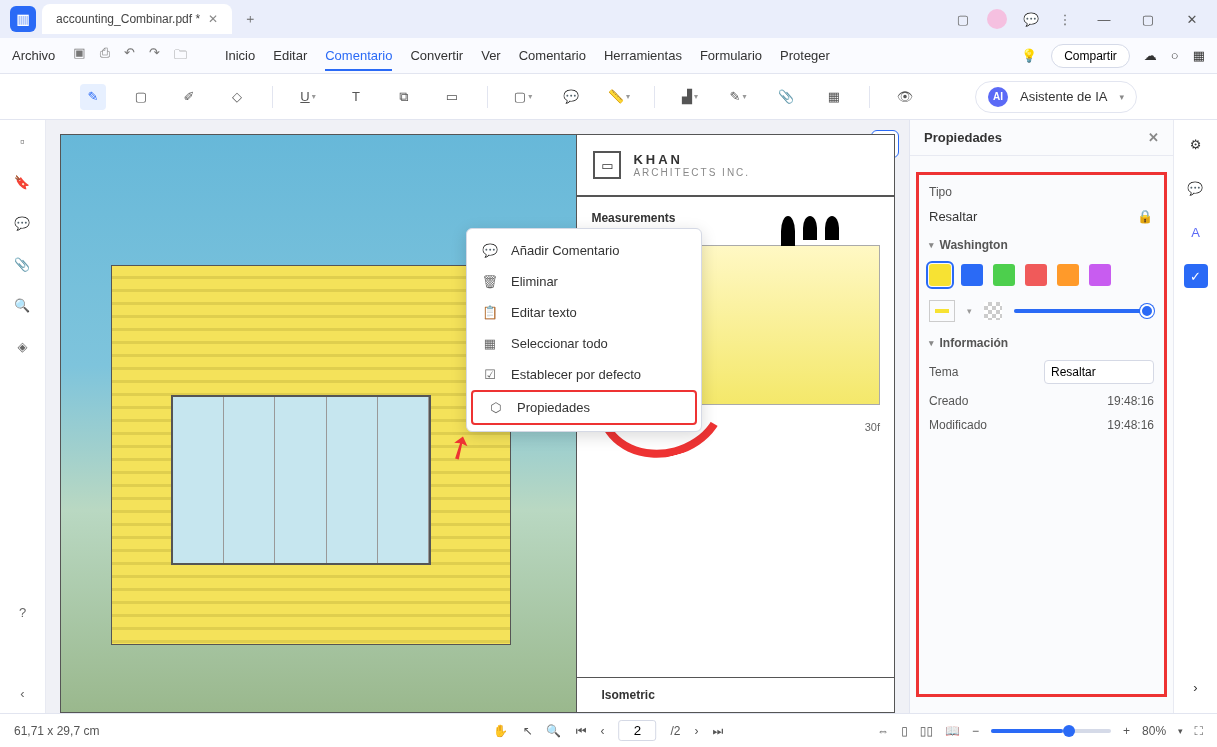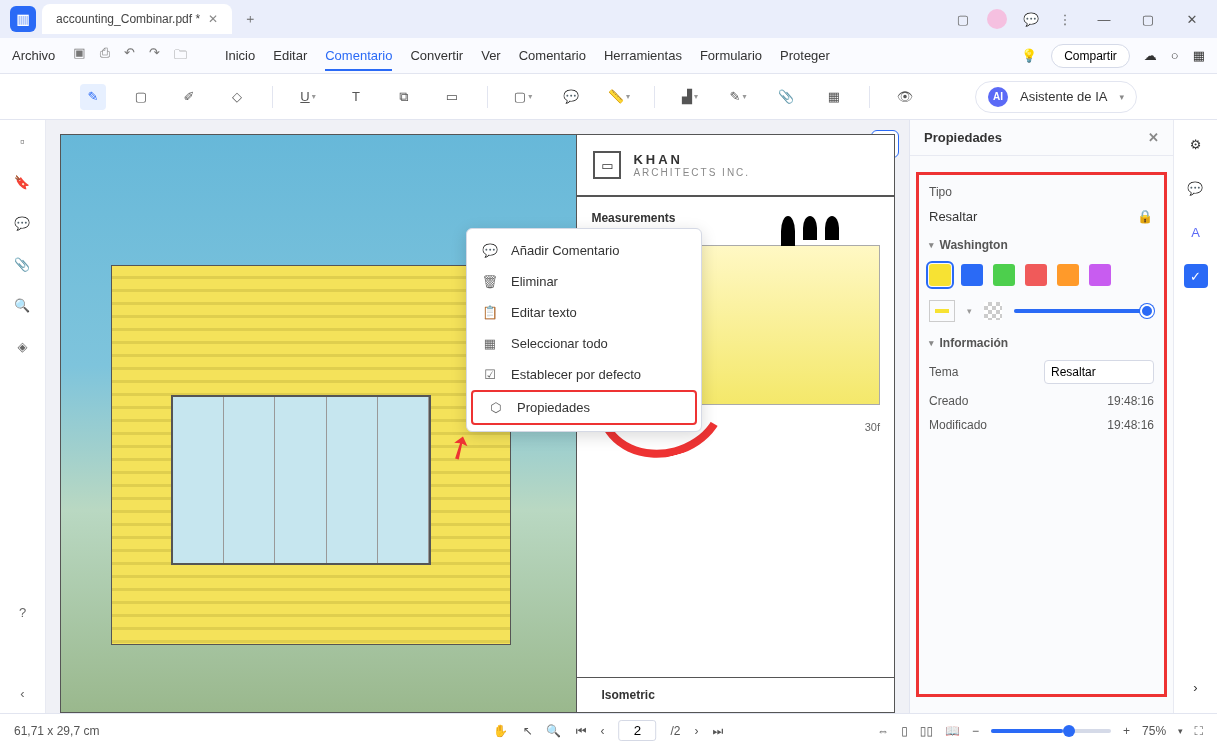--- a/index.html
+++ b/index.html
@@ -336,17 +336,17 @@
     <span>⇔</span>
     <span>▯</span>
     <span>▯▯</span>
     <span>📖</span>
     <span>−</span>
     <div class="zoom-slider">
         <div class="zf"></div>
         <div class="zt"></div>
       </div>
     <span>+</span>
-    <span>75%</span>
+    <span>80%</span>
     <span style="font-size:9px;">▾</span>
     <span>⛶</span>
   </div>
 </div>
 
 </body></html>

